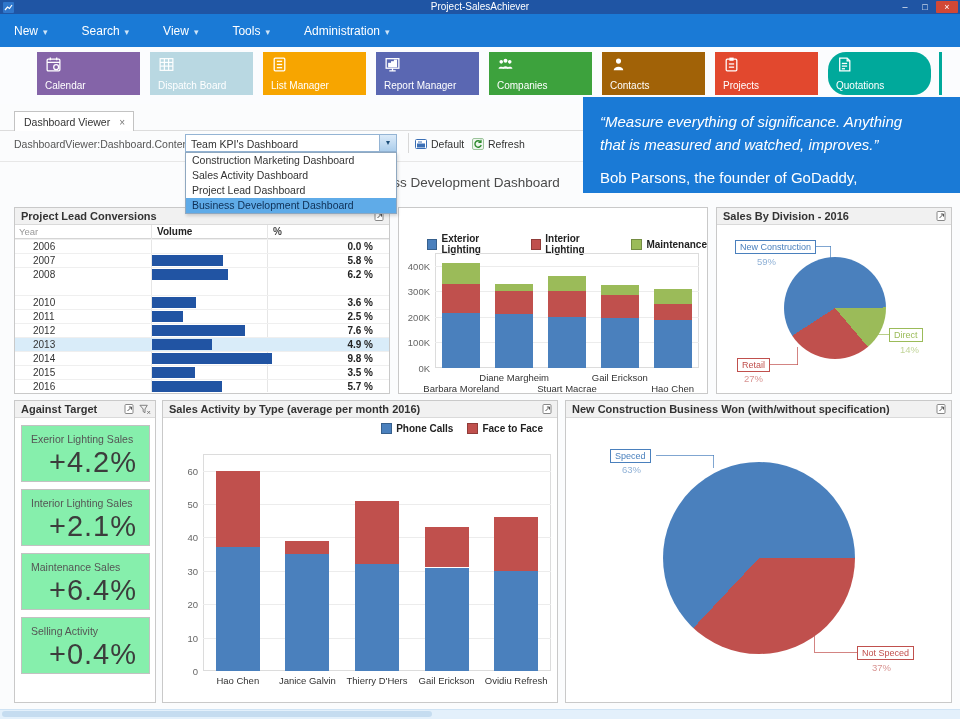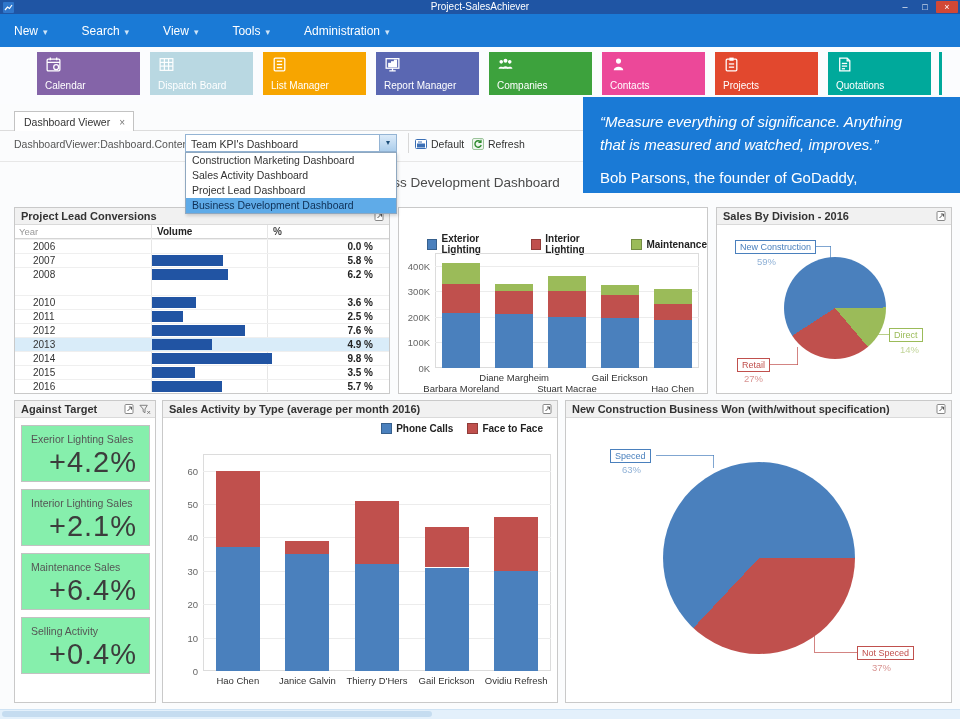--- a/index.html
+++ b/index.html
@@ -168,37 +168,37 @@
       <div class="tile-icon"><svg width="17" height="17" viewBox="0 0 16 16" fill="#fff">
           <circle cx="4" cy="5.5" r="1.7"></circle>
           <circle cx="8" cy="4.5" r="1.9"></circle>
           <circle cx="12" cy="5.5" r="1.7"></circle>
           <path d="M1.5 12 c0-2.5 5-2.5 5 0 Z"></path>
           <path d="M5.3 12 c0-3 5.4-3 5.4 0 Z"></path>
           <path d="M9.5 12 c0-2.5 5-2.5 5 0 Z"></path>
         </svg></div>
       <div class="tile-label">Companies</div>
     </div>
-    <div class="tile" style="left: 602px; background: #ec4899; padding-left: 36px;">
+    <div class="tile" style="left: 602px; background: #a16207; padding-left: 36px;">
       <div class="tile-icon"><svg width="17" height="17" viewBox="0 0 16 16" fill="#fff">
           <circle cx="8" cy="4.8" r="2.4"></circle>
           <path d="M3.5 13.5 c0-4.5 9-4.5 9 0 Z"></path>
         </svg></div>
       <div class="tile-label">Contacts</div>
     </div>
     <div class="tile" style="left: 715px; background: rgb(226, 72, 46);">
       <div class="tile-icon"><svg width="17" height="17" viewBox="0 0 16 16" fill="none" stroke="#fff" stroke-width="1.2">
           <rect x="3" y="3" width="10" height="11" rx="1"></rect>
           <rect x="6" y="1.5" width="4" height="3" fill="#fff" stroke="none"></rect>
           <line x1="5.5" y1="7.5" x2="10.5" y2="7.5"></line>
           <line x1="5.5" y1="10.5" x2="10.5" y2="10.5"></line>
         </svg></div>
       <div class="tile-label">Projects</div>
     </div>
-    <div class="tile" style="left: 828px; background: rgb(0, 169, 155);">
+    <div class="tile" style="left: 828px; background: rgb(0, 169, 155); border-radius: 18px;">
       <div class="tile-icon"><svg width="17" height="17" viewBox="0 0 16 16" fill="none" stroke="#fff" stroke-width="1.2">
           <path d="M3.5 2 h7 l2.5 2.5 V14 h-9.5 Z"></path>
           <path d="M10.5 2 v2.5 h2.5"></path>
           <line x1="5.5" y1="7" x2="10.5" y2="7"></line>
           <line x1="5.5" y1="9.5" x2="10.5" y2="9.5"></line>
           <line x1="5.5" y1="12" x2="8.5" y2="12"></line>
         </svg></div>
       <div class="tile-label">Quotations</div>
     </div>
   </div>

